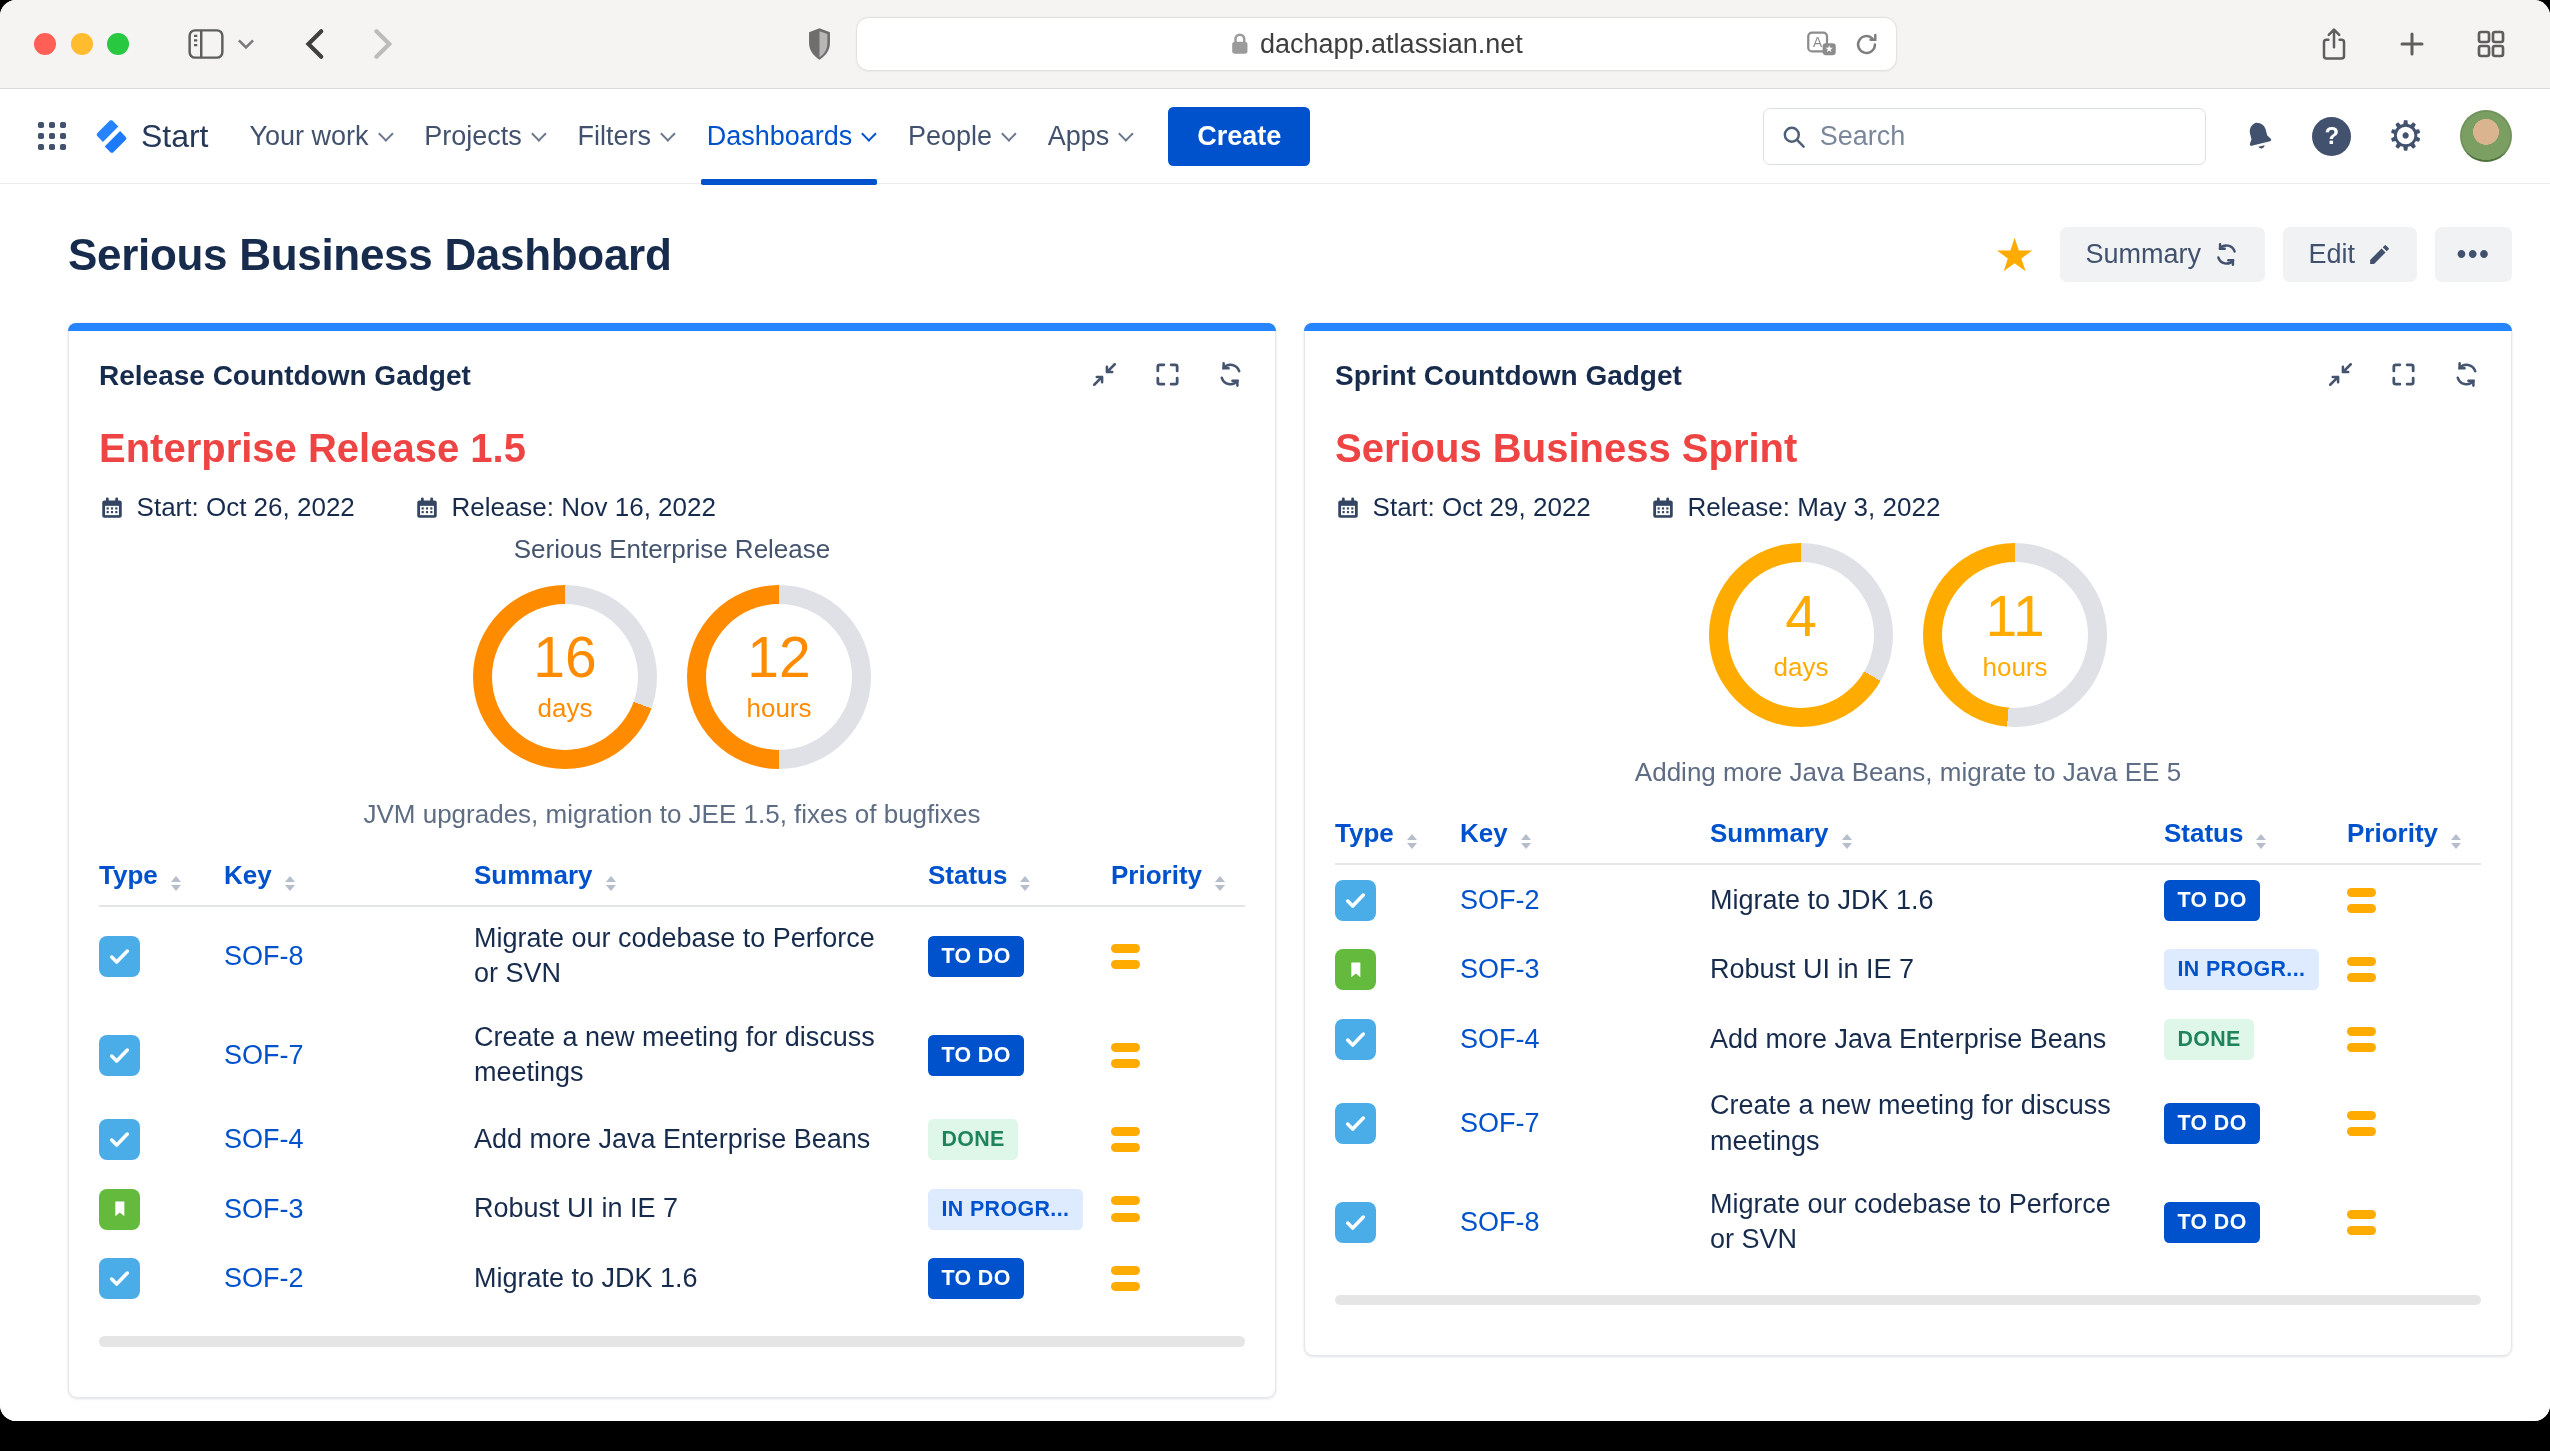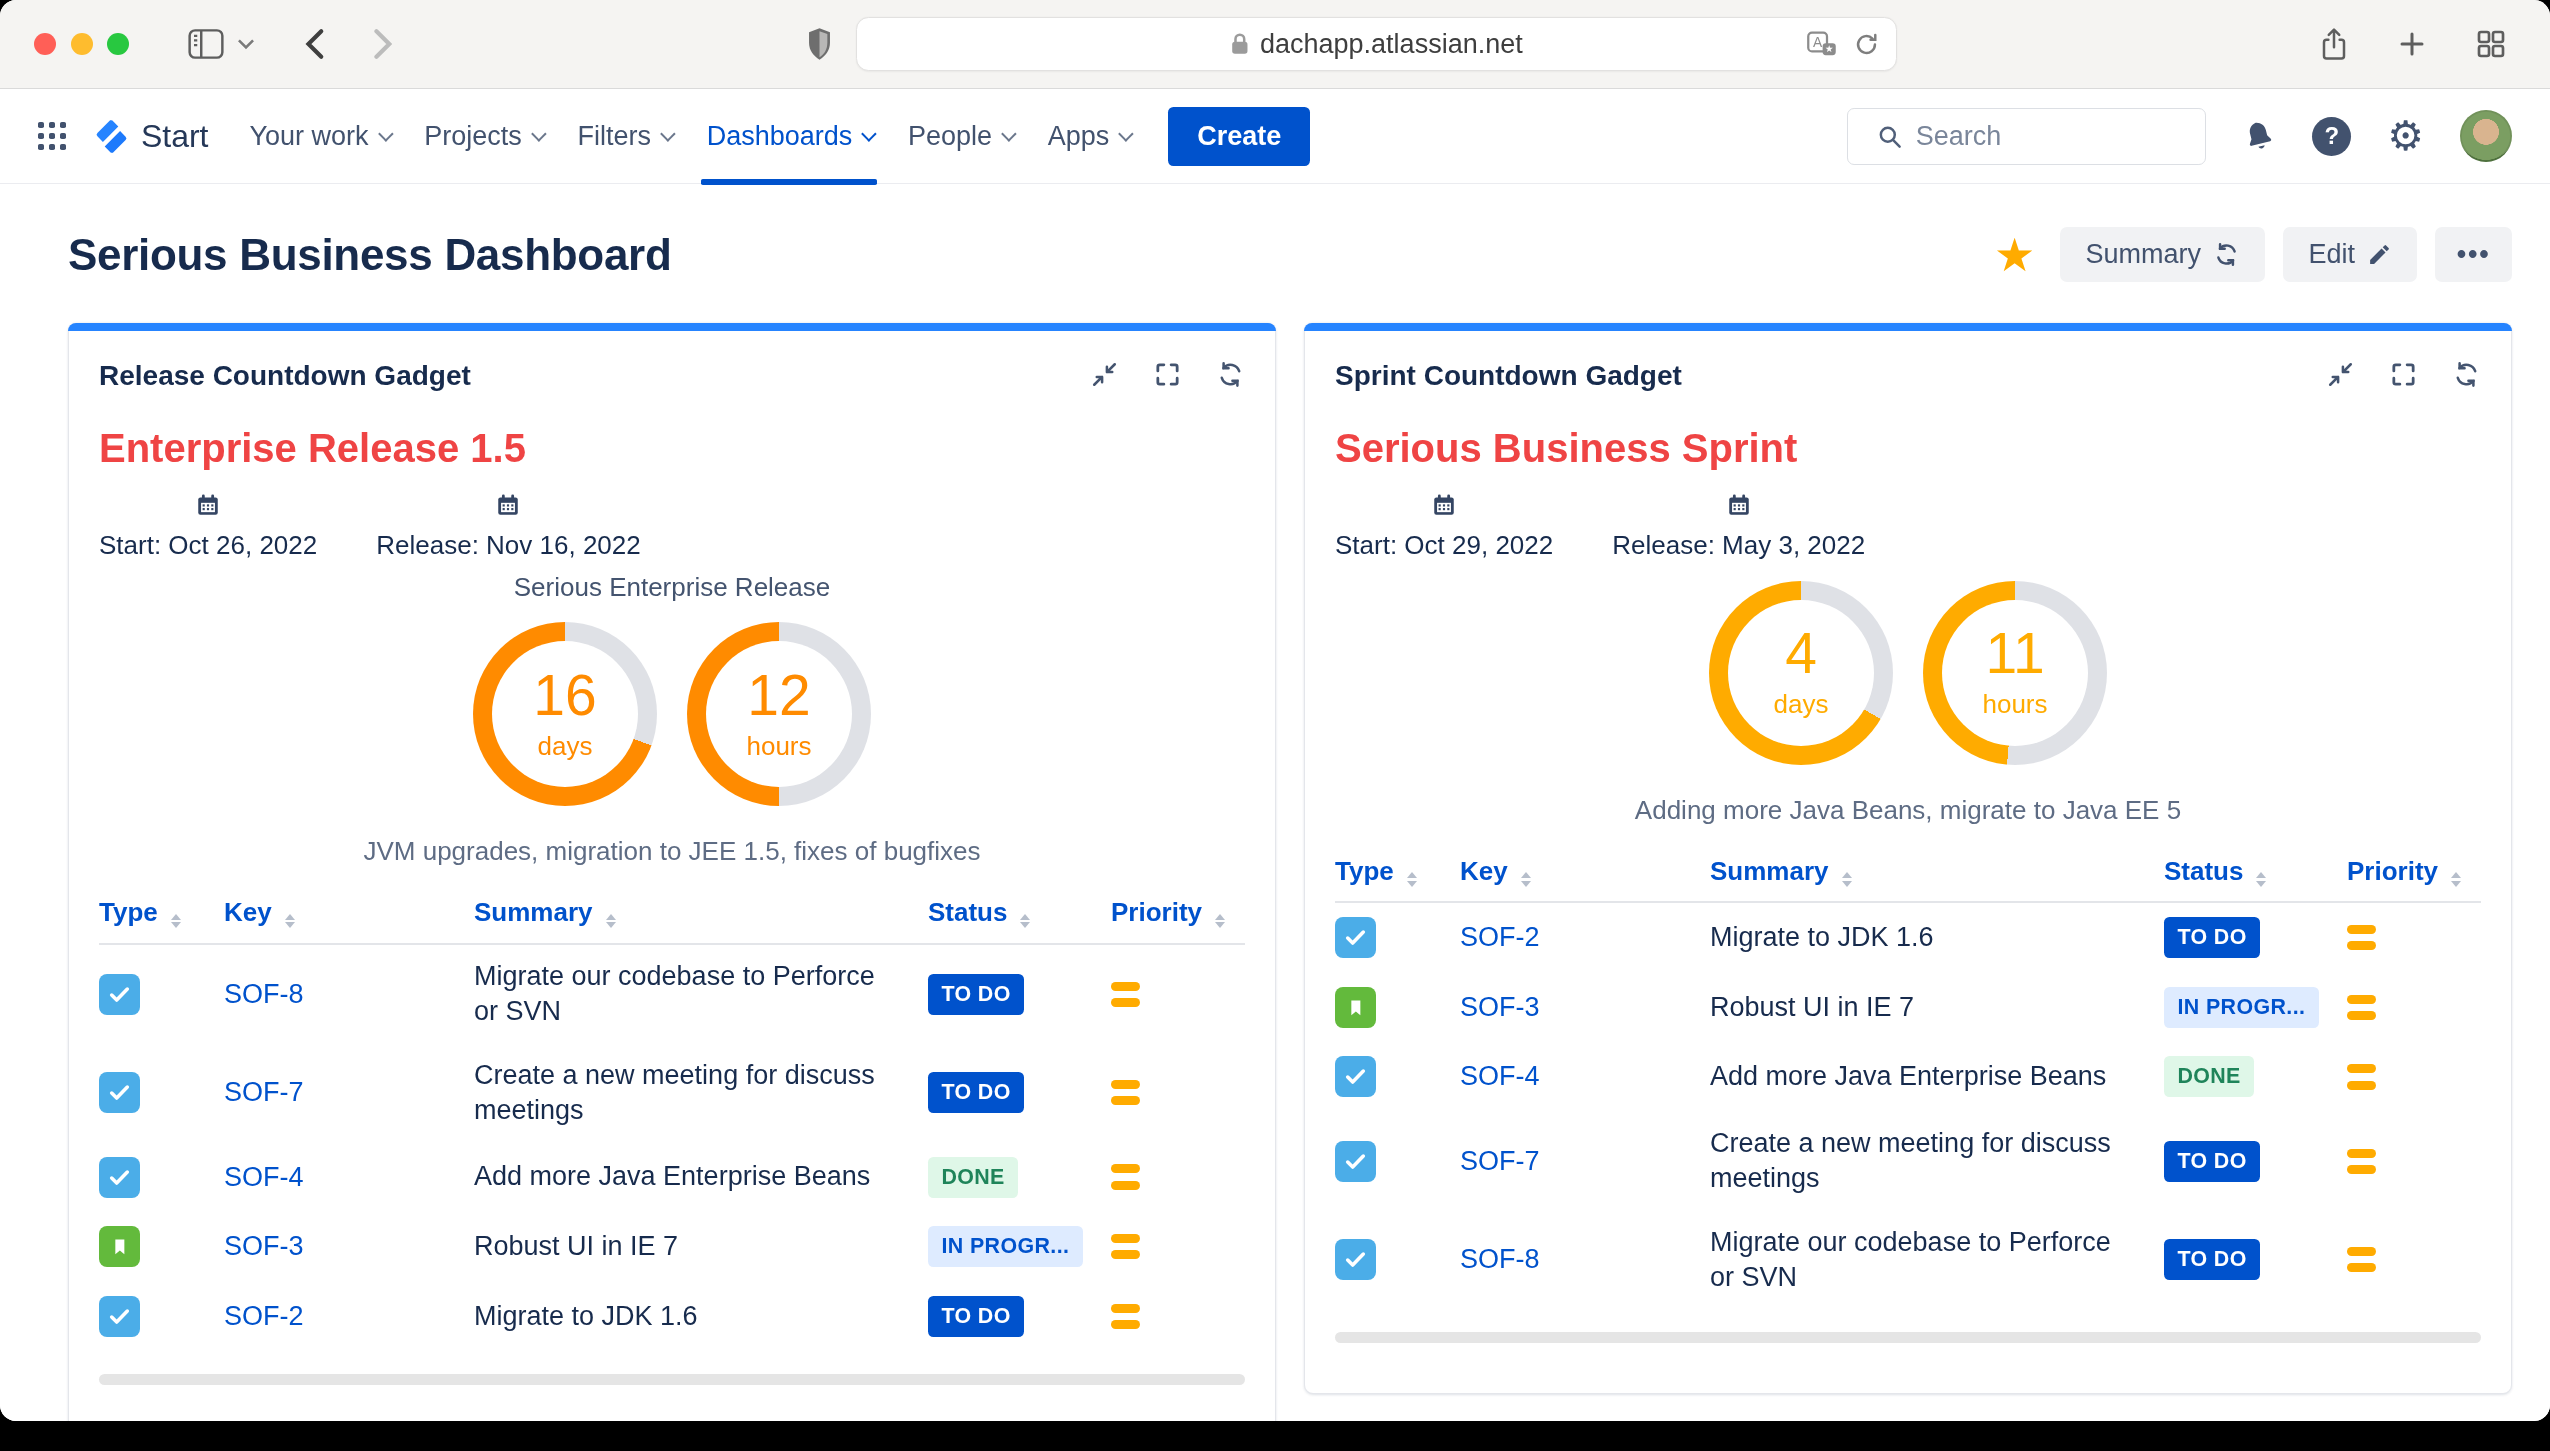--- a/index.html
+++ b/index.html
@@ -40,22 +40,22 @@
   .nav-item .chev { width:10.7px; height:10.7px; border-right:2.7px solid #6B778C; border-bottom:2.7px solid #6B778C;
                     transform:rotate(45deg) translateY(-3.6px); }
   .nav-item.active { color:#0052CC; }
   .nav-item.active .chev { border-color:#0052CC; }
   .nav-item.active::after { content:""; position:absolute; left:12.5px; right:12.5px; bottom:-1.8px;
                             height:6.3px; background:#0052CC; border-radius:1.8px; }
   .create-btn { margin-left:21.4px; background:#0052CC; color:#fff; border:none; border-radius:5.4px;
                 height:59px; padding:0 29px; font-size:27px; font-weight:600; cursor:pointer;
                 font-family:inherit; }
   .appbar-right { margin-left:auto; display:flex; align-items:center; gap:36px; }
-  .search-box { display:flex; align-items:center; gap:12.5px; width:359px; height:57px;
-                border:1.8px solid #DCDFE4; border-radius:7.1px; padding:0 28px; color:#505F79; background:#fff;}
+  .search-box { display:flex; align-items:center; gap:12.5px; width:443px; height:57px;
+                border:1.8px solid #DCDFE4; border-radius:7.1px; padding:0 16px; color:#505F79; background:#fff;}
   .search-box input { border:none; outline:none; font-size:27px; color:#172B4D; width:100%;
                       font-family:inherit; background:transparent; }
   .search-box input::placeholder { color:#7A869A; }
   .bell { color:#42526E; transform:rotate(-14deg); }
   .help-circ { width:39px; height:39px; border-radius:50%; background:#42526E; color:#fff;
                display:flex; align-items:center; justify-content:center; font-size:24px; font-weight:700; }
   .gear { font-size:41px; color:#42526E; line-height:1; }
   .avatar { width:52px; height:52px; border-radius:50%;
             background:radial-gradient(circle at 50% 42%, #D9B48F 0 32%, #7B9E62 33% 70%, #557A43 71%);
             box-shadow:inset 0 0 0 1.8px rgba(0,0,0,.08); }
@@ -78,21 +78,21 @@
           box-shadow:0 0.9px 2.7px rgba(9,30,66,.13); padding:36px 30px 50px; }
   .card::before { content:""; position:absolute; top:-0.9px; left:-0.9px; right:-0.9px; height:8px;
                   background:#2684FF; border-radius:9px 9px 0 0; }
   .card-head { display:flex; align-items:flex-start; }
   .card-title { font-size:28px; font-weight:700; color:#172B4D; }
   .card-icons { margin-left:auto; display:flex; gap:34px; color:#44546F; }
   .card-icons span { cursor:pointer; display:flex; }
   .g-heading { font-size:40px; font-weight:700; color:#ef4444; margin-top:34px; }
   .g-dates { display:flex; gap:59px; align-items:center; margin-top:21.4px;
              font-size:26px; font-weight:500; color:#172B4D; }
-  .g-date { display:flex; align-items:center; gap:11.6px; color:#172B4D;flex-direction:column; }
+  .g-date { display:flex; align-items:center; gap:11.6px; color:#172B4D; }
   .g-date .cal { color:#344563; display:flex; }
   .g-subtitle { text-align:center; font-size:26px; color:#44546F; margin-top:10.7px; }
   .rings { display:flex; justify-content:center; gap:30px; margin-top:19.7px; }
   .ring { width:184px; height:184px; border-radius:50%; position:relative; }
   .ring-inner { position:absolute; inset:19px; background:#fff; border-radius:50%;
                 display:flex; flex-direction:column; align-items:center; justify-content:center; }
   .ring-num { font-size:57px; font-weight:500; line-height:1; }
   .ring-unit { font-size:26px; margin-top:7.1px; }
   .g-desc { text-align:center; font-size:26px; color:#5E6C84; margin-top:30px; }
 

